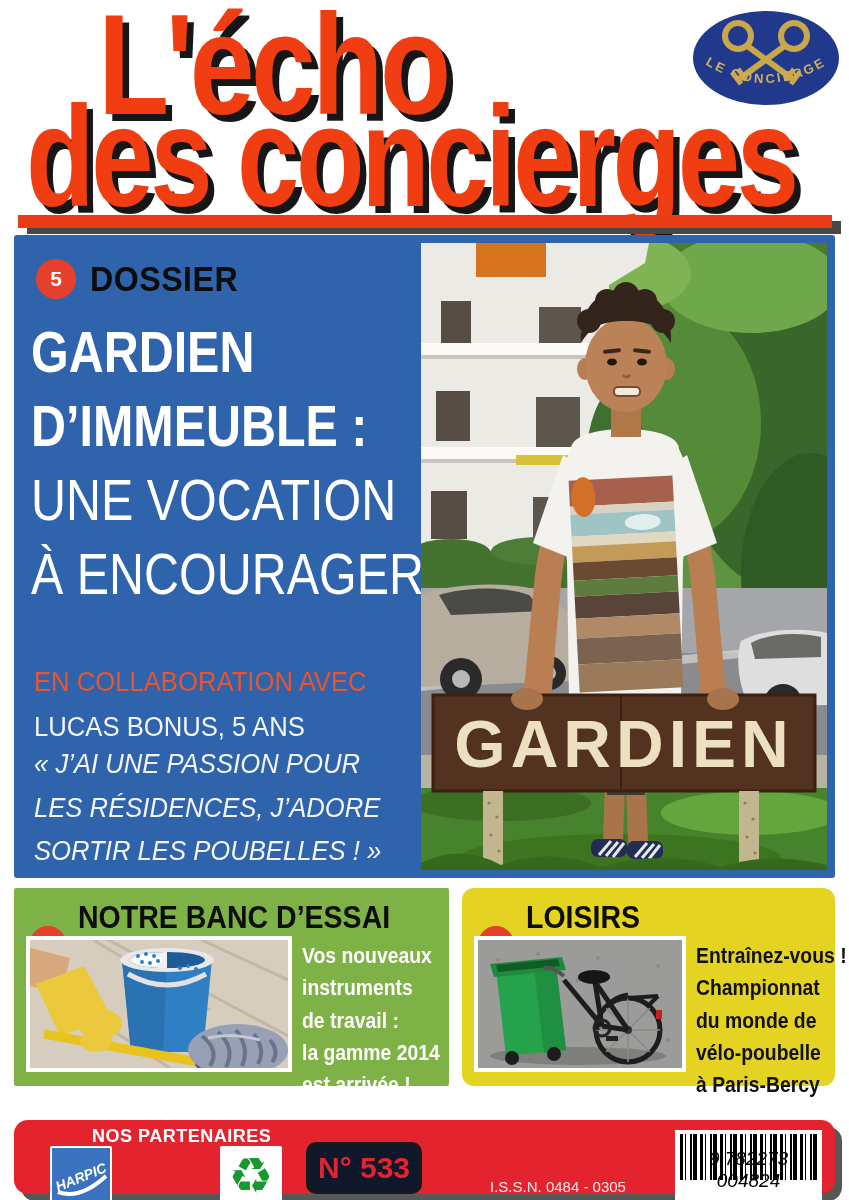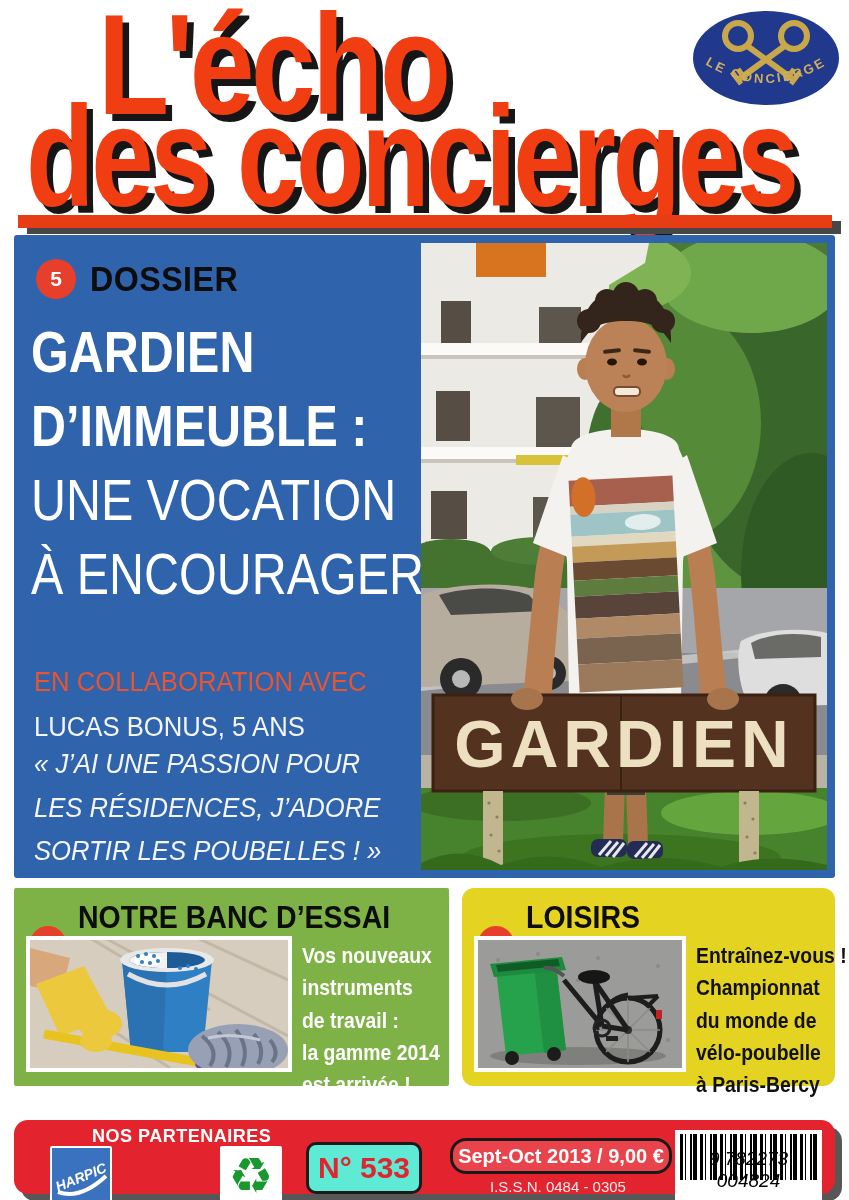--- a/index.html
+++ b/index.html
@@ -49,21 +49,21 @@
   
   .footer{position:absolute;left:14px;top:1092px;width:821px;height:74px;background:#e3242f;
         border-radius:14px;box-shadow:7px 7px 0 rgba(45,45,45,0.8);margin-top:28px;}
   .partners-label{position:absolute;left:78px;top:5px;width:160px;text-align:center;color:#fff;
         font-weight:700;font-size:19px;letter-spacing:0.5px;transform:scaleX(0.95);transform-origin:left top;white-space:nowrap;}
   .partner{position:absolute;top:26px;height:60px;background:#fff;border-radius:2px;overflow:hidden;}
   .partner-harpic{left:36px;width:62px;}
   .partner-handy{left:108px;width:84px;}
   .partner-recycle{left:206px;width:62px;display:flex;align-items:center;justify-content:center;}
   .recycle-glyph{font-family:"DejaVu Sans",sans-serif;font-size:50px;line-height:1;color:#18982f;font-weight:700;}
-  .issue-box{position:absolute;left:292px;top:22px;width:110px;height:46px;background:#5eead4;border:3px solid #1a1a1a;
+  .issue-box{position:absolute;left:292px;top:22px;width:110px;height:46px;background:#0f172a;border:3px solid #1a1a1a;
         border-radius:10px;display:flex;align-items:center;justify-content:center;
         color:#e02531;font-size:30px;font-weight:700;}
   .date-box{position:absolute;left:436px;top:18px;width:216px;height:30px;background:#e9444c;border:3px solid #1a1a1a;
         border-radius:16px;display:flex;align-items:center;justify-content:center;
         color:#fff;font-size:20px;font-weight:700;white-space:nowrap;}
   .issn{position:absolute;left:436px;top:58px;width:216px;text-align:center;color:#ffe9ea;font-size:15px;}
   .barcode{position:absolute;left:661px;top:10px;width:147px;height:72px;background:#fff;}
   .bars{position:absolute;left:5px;top:4px;right:5px;height:46px;
         background:repeating-linear-gradient(90deg,#000 0 3px,#fff 3px 5px,#000 5px 6px,#fff 6px 10px,#000 10px 12px,#fff 12px 13px,#000 13px 17px,#fff 17px 20px);}
   .barcode-number{position:absolute;left:0;bottom:10px;width:100%;text-align:center;font-size:19px;color:#000;font-style:italic;}
@@ -388,21 +388,20 @@
         <text x="31" y="36" text-anchor="middle" font-size="14" font-weight="bold" font-style="italic" fill="#ffffff" transform="rotate(-22 31 31)">HARPIC</text>
       </svg>
     </div>
 
 
     <div class="partner partner-recycle">
       <span class="recycle-glyph">♻</span>
     </div>
 
     <div class="issue-box">N° 533</div>
-    <div class="date-box">Sept-Oct 2013 / 9,00 €</div>
     <div class="issn">I.S.S.N. 0484 - 0305</div>
 
     <div class="barcode">
       <div class="bars"></div>
       <div class="barcode-number">9 782273 004824</div>
     </div>
   </div>
 
 </div>
 

